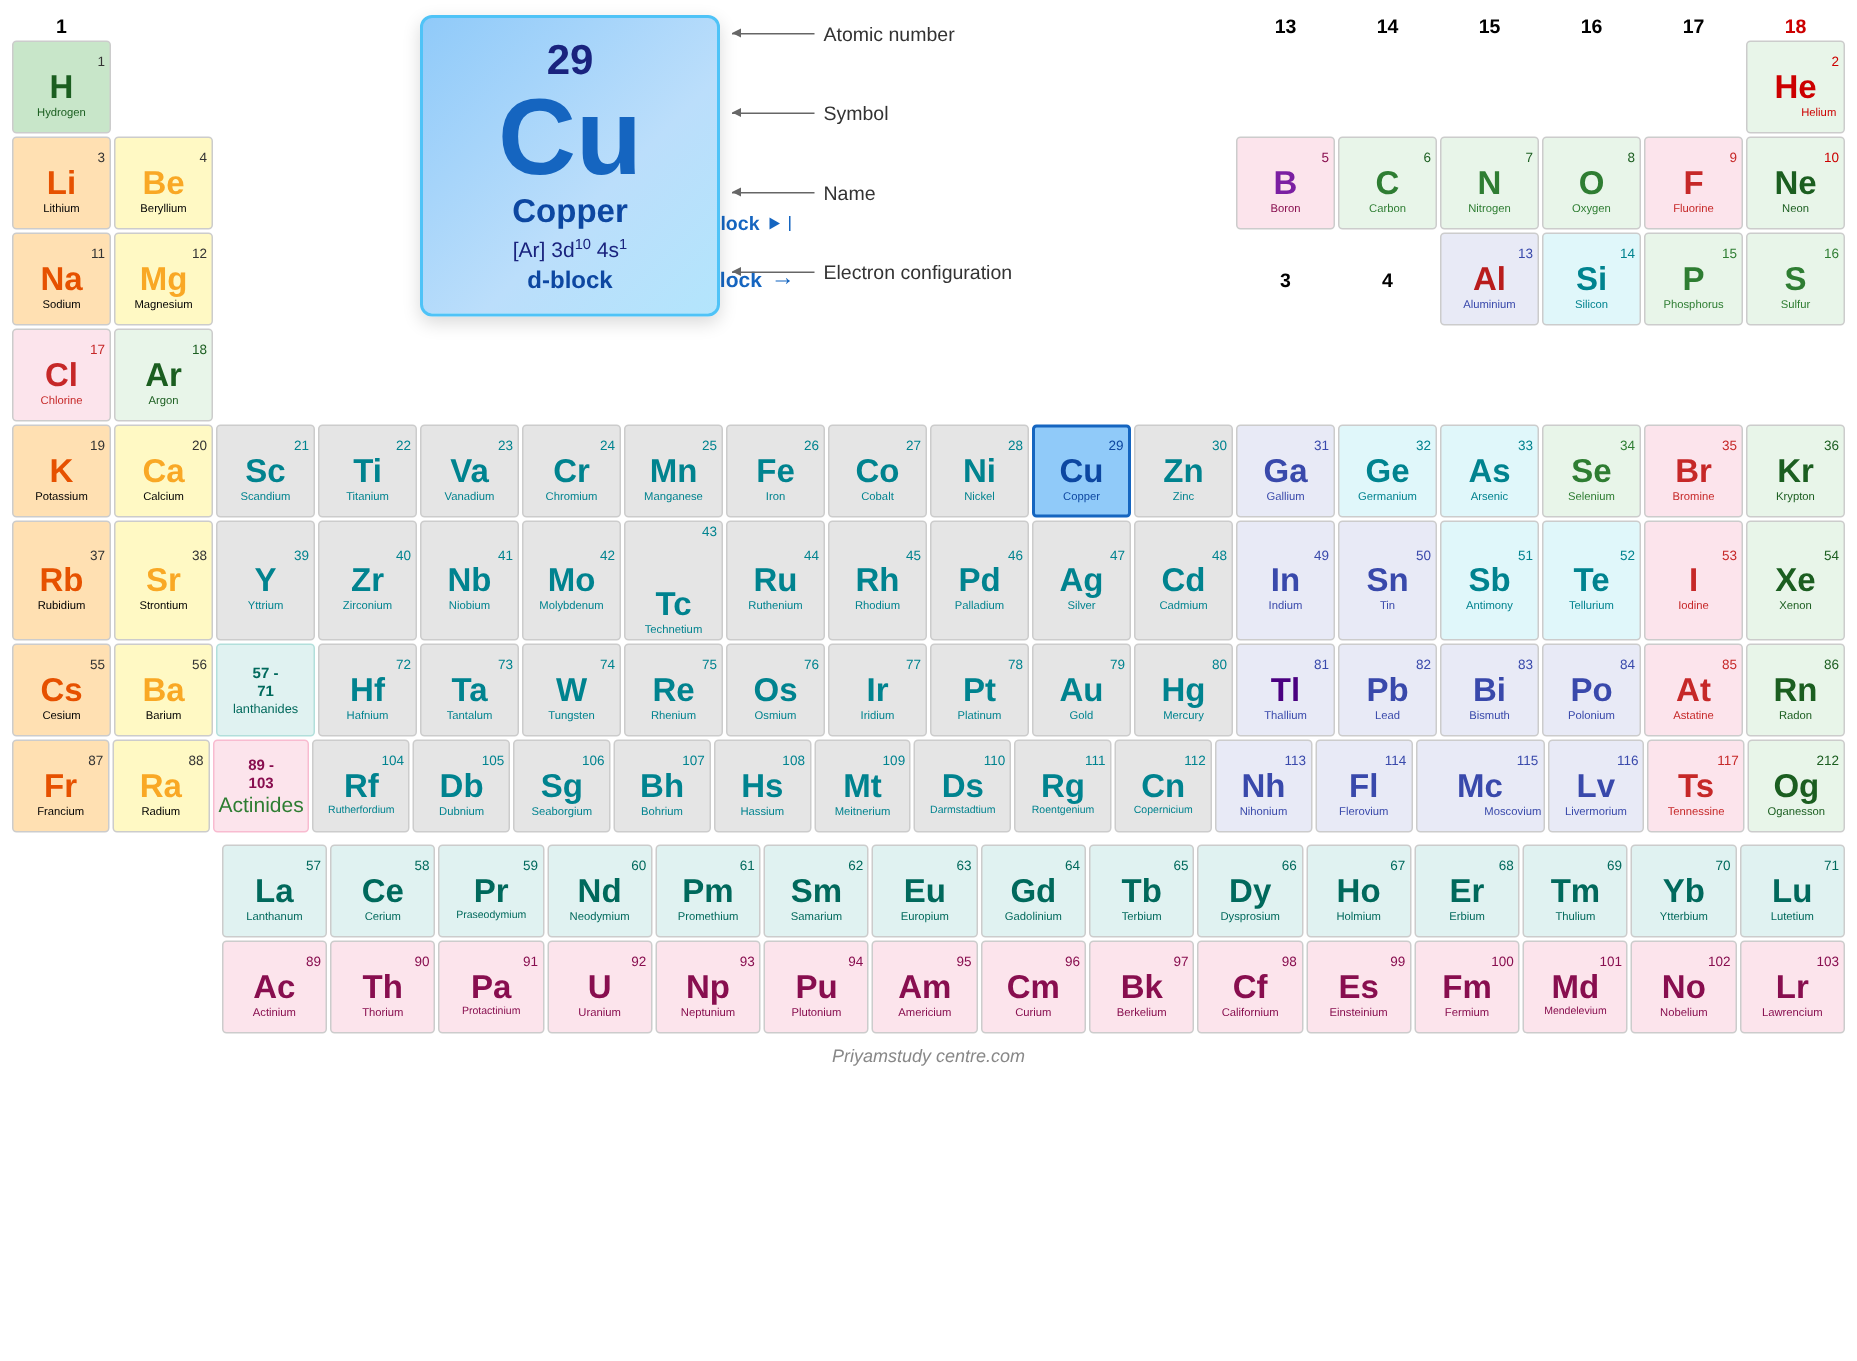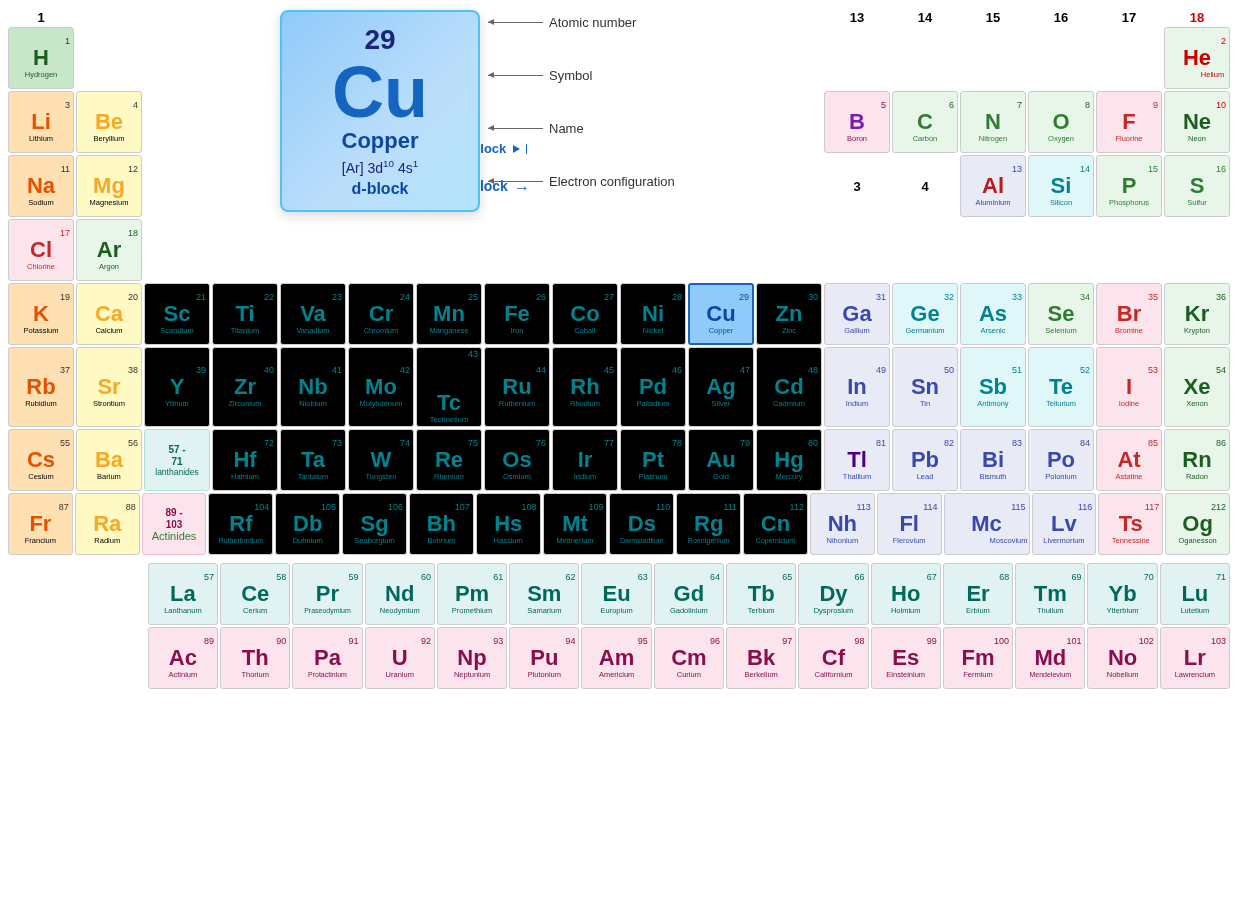--- a/index.html
+++ b/index.html
@@ -41,21 +41,21 @@
     }
     .element-cell .name {
       font-size: 7.5px;
       line-height: 1.2;
     }
     
     .alkali { background: #ffe0b2; }
     .alkali .symbol { color: #e65100; }
     .alkali-earth { background: #fff9c4; }
     .alkali-earth .symbol { color: #f9a825; }
-    .transition { background: #000000; }
+    .transition { background: #e5e5e5; }
     .transition .symbol { color: #00838f; }
     .post-transition { background: #e8eaf6; }
     .post-transition .symbol { color: #3949ab; }
     .metalloid { background: #f3e5f5; }
     .metalloid .symbol { color: #7b1fa2; }
     .nonmetal { background: #e8f5e9; }
     .nonmetal .symbol { color: #2e7d32; }
     .halogen { background: #fce4ec; }
     .halogen .symbol { color: #c62828; }
     .noble { background: #e8f5e9; }
@@ -547,21 +547,21 @@
     </div>
     <div class="element-cell alkali-earth">
       <div class="atomic-num" style="width:100%;text-align:right;">88</div>
       <div class="symbol">Ra</div>
       <div class="name">Radium</div>
     </div>
 
     <div class="element-cell" style="background:#fce4ec; border:1px solid #f8bbd0; min-height:62px;">
       <div style="font-size:10px; color:#880e4f; font-weight:bold; line-height:1.2;">89 -</div>
       <div style="font-size:10px; color:#880e4f; font-weight:bold;">103</div>
-      <div style="font-size:11px; color:#2e7d32;">Actinides</div>
+      <div style="font-size:14px; color:#2e7d32;">Actinides</div>
     </div>
     <div class="element-cell transition">
       <div class="atomic-num" style="width:100%;text-align:right;color:#00838f;">104</div>
       <div class="symbol" style="color:#00838f;">Rf</div>
       <div class="name" style="color:#00838f;font-size:7px;">Rutherfordium</div>
     </div>
     <div class="element-cell transition">
       <div class="atomic-num" style="width:100%;text-align:right;color:#00838f;">105</div>
       <div class="symbol" style="color:#00838f;">Db</div>
       <div class="name" style="color:#00838f;">Dubnium</div>
@@ -786,20 +786,21 @@
         <div class="name" style="color:#880e4f;">Nobelium</div>
       </div>
       <div class="element-cell actinide">
         <div class="atomic-num" style="width:100%;text-align:right;color:#880e4f;">103</div>
         <div class="symbol" style="color:#880e4f;">Lr</div>
         <div class="name" style="color:#880e4f;">Lawrencium</div>
       </div>
     </div>
   </div>
 
+  <div class="footer-text">Priyamstudy centre.com</div>
 
   <div class="copper-card">
     <div class="cu-atomic">29</div>
     <div class="cu-symbol">Cu</div>
     <div class="cu-name">Copper</div>
     <div class="cu-config">[Ar] 3d<sup>10</sup> 4s<sup>1</sup></div>
     <div class="cu-block">d-block</div>
   </div>
 
   <div style="position:absolute; top:15px; left:488px; z-index:20;">

